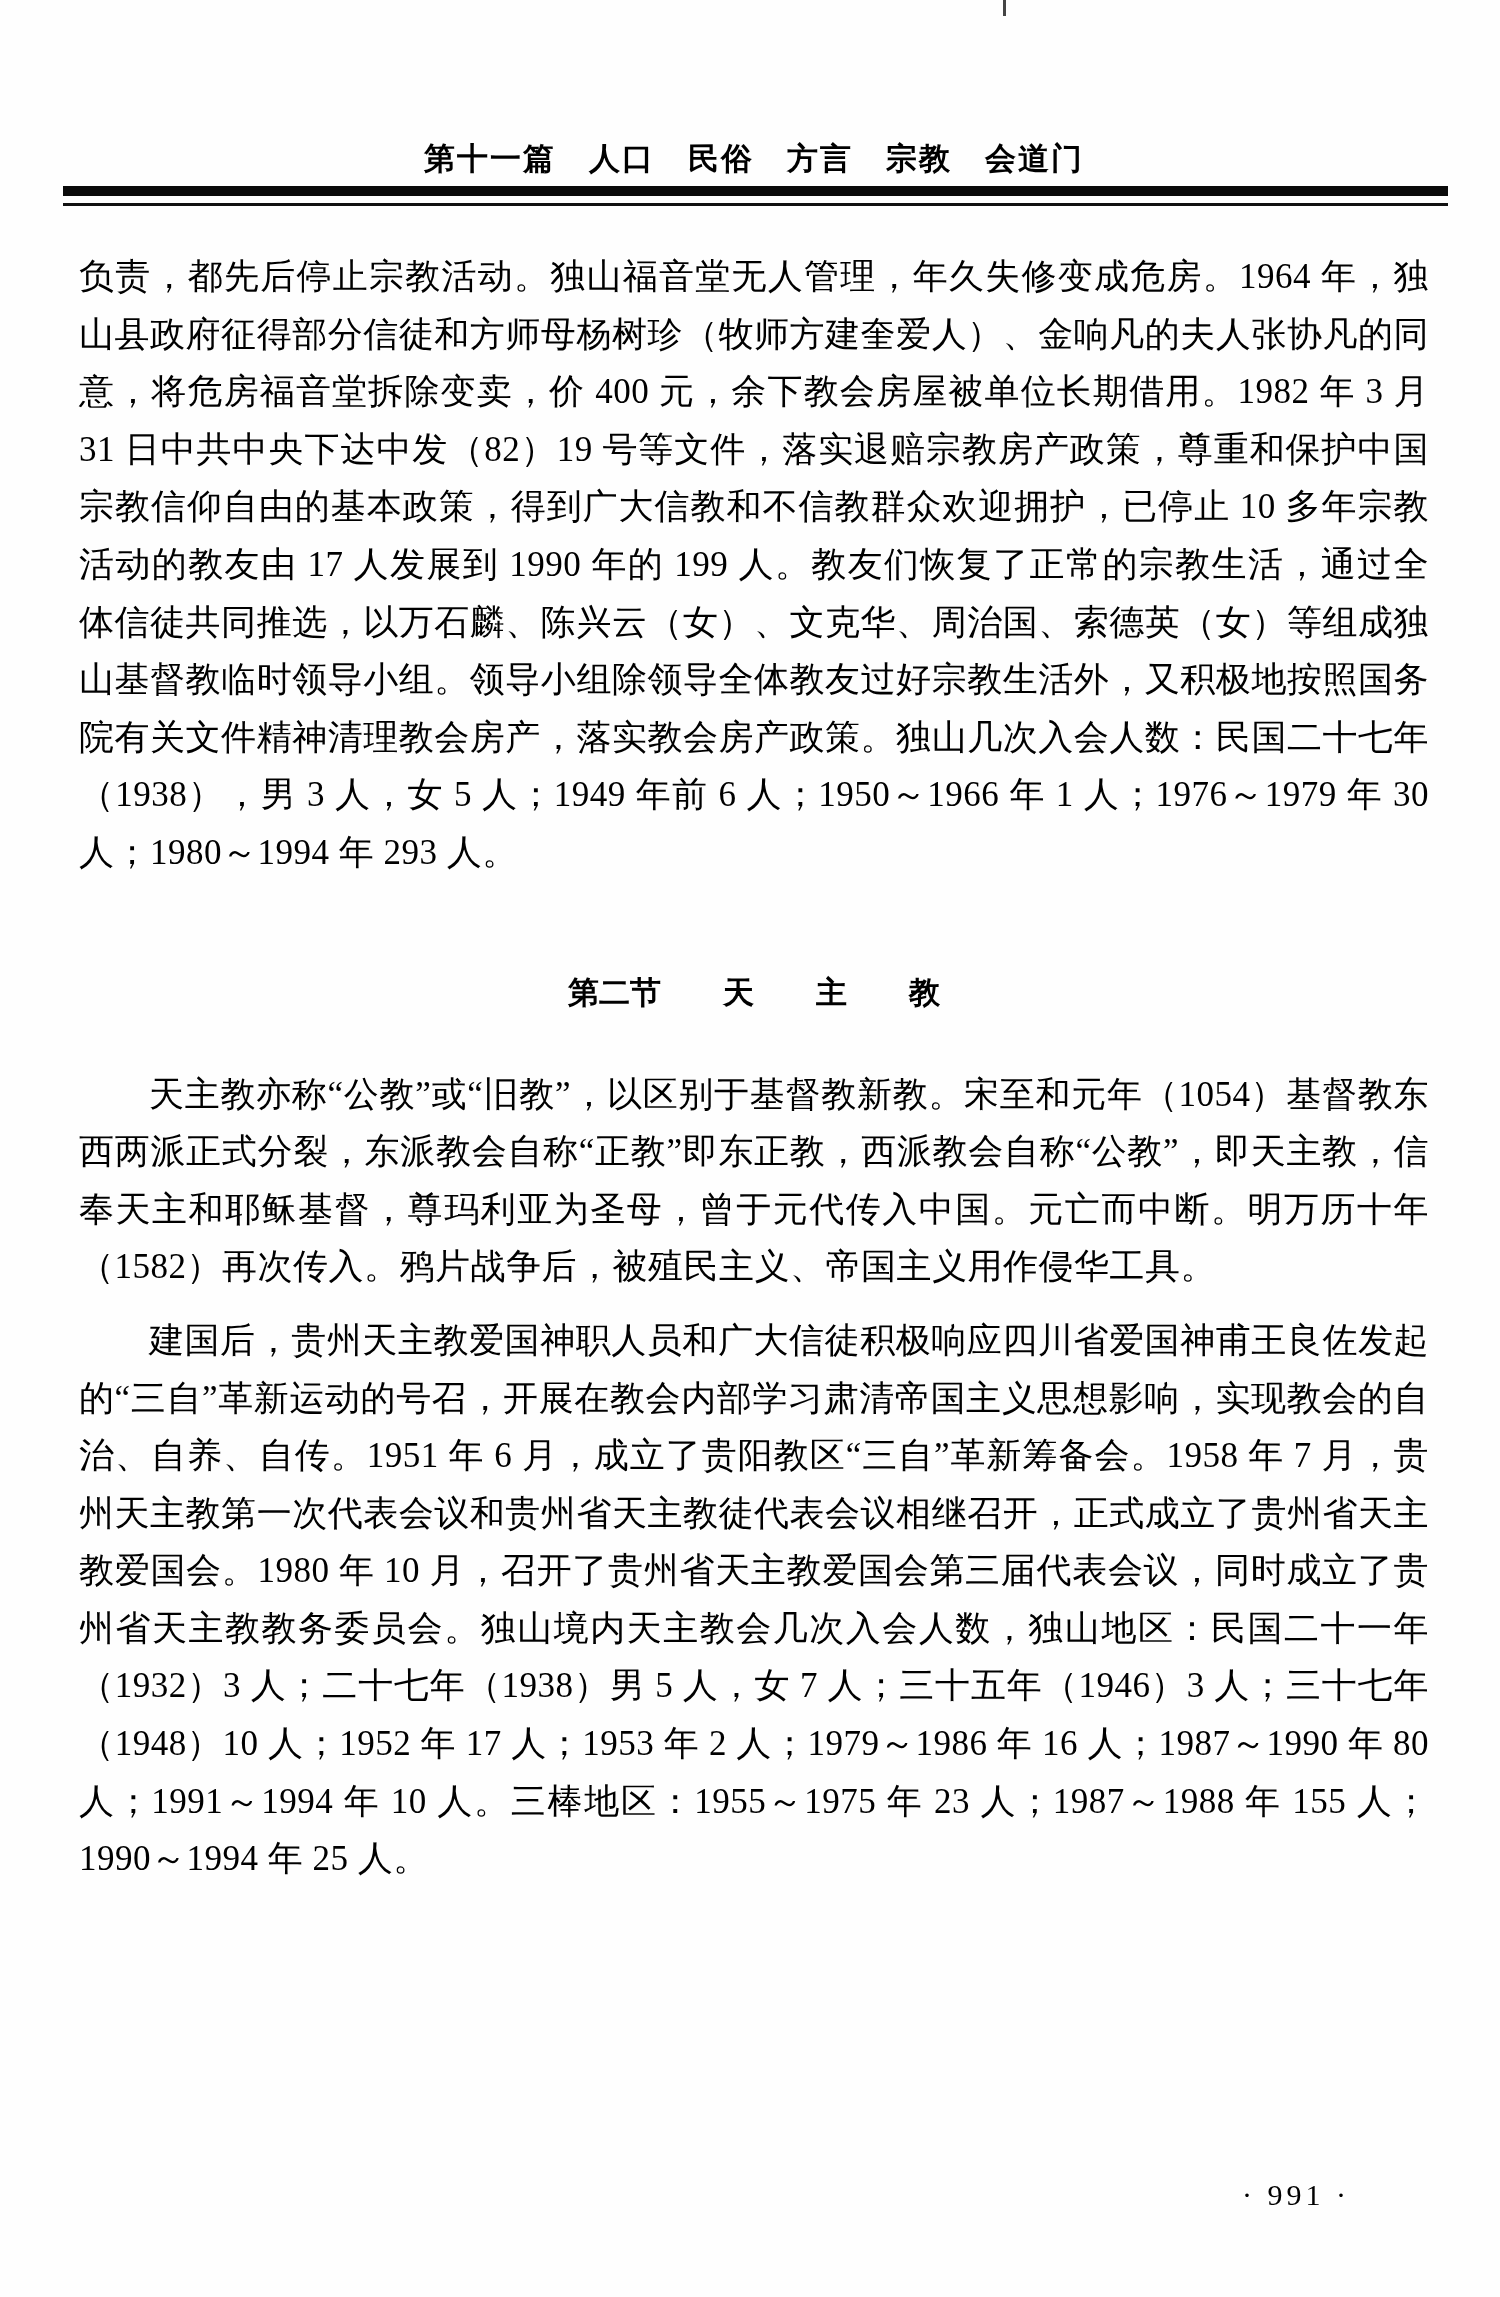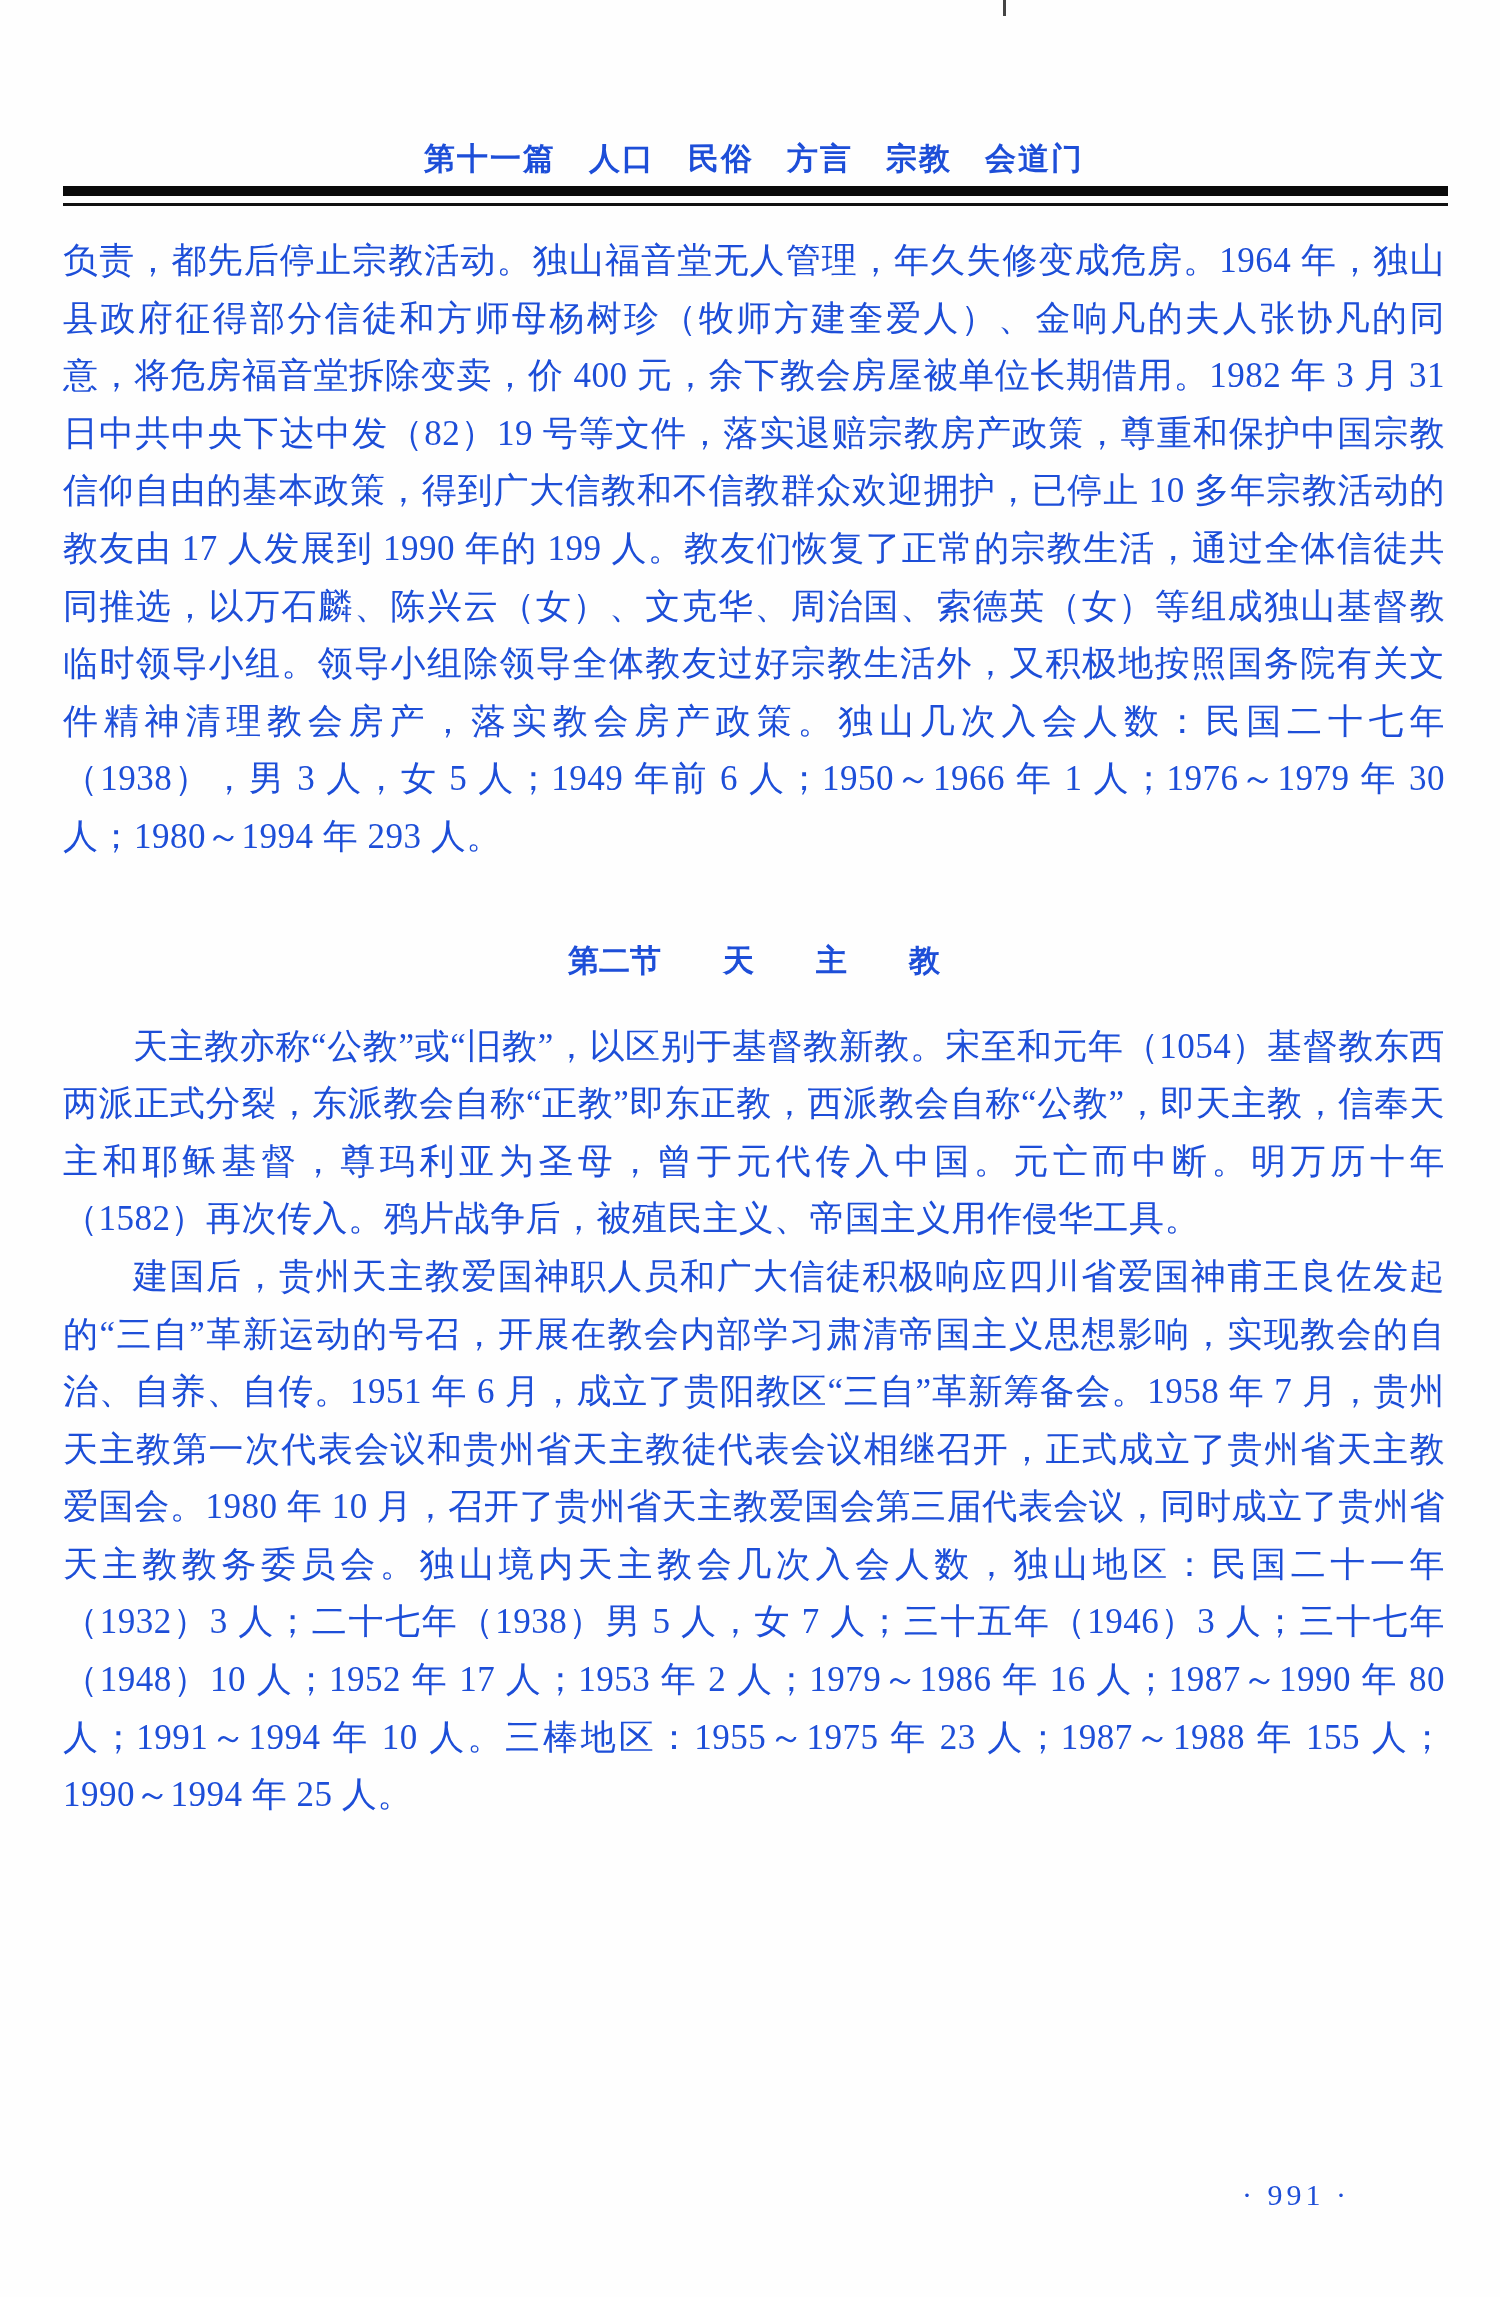--- a/index.html
+++ b/index.html
@@ -6,21 +6,21 @@
     margin: 0;
     padding: 0;
     background: #ffffff;
   }
   .page {
     position: relative;
     width: 1500px;
     height: 2297px;
     background: #fefefe;
     font-family: "Liberation Serif", "DejaVu Serif", serif;
-    color: #1d4ed8;
+    color: #000000;
     overflow: hidden;
   }
   .scan-artifact-top {
     position: absolute;
     left: 1003px;
     top: 0;
     width: 3px;
     height: 16px;
     background: #444;
   }
@@ -51,21 +51,21 @@
     height: 3px;
     background: #111;
   }
   .body-text {
     position: absolute;
     top: 232px;
     left: 63px;
     right: 55px;
   }
   .body-text p {
-    margin: 0;
+    margin: 16px;
     font-size: 35px;
     line-height: 57.6px;
     text-align: justify;
     letter-spacing: 0.5px;
   }
   p.indent {
     text-indent: 2em;
   }
   .section-title {
     margin: 0;

